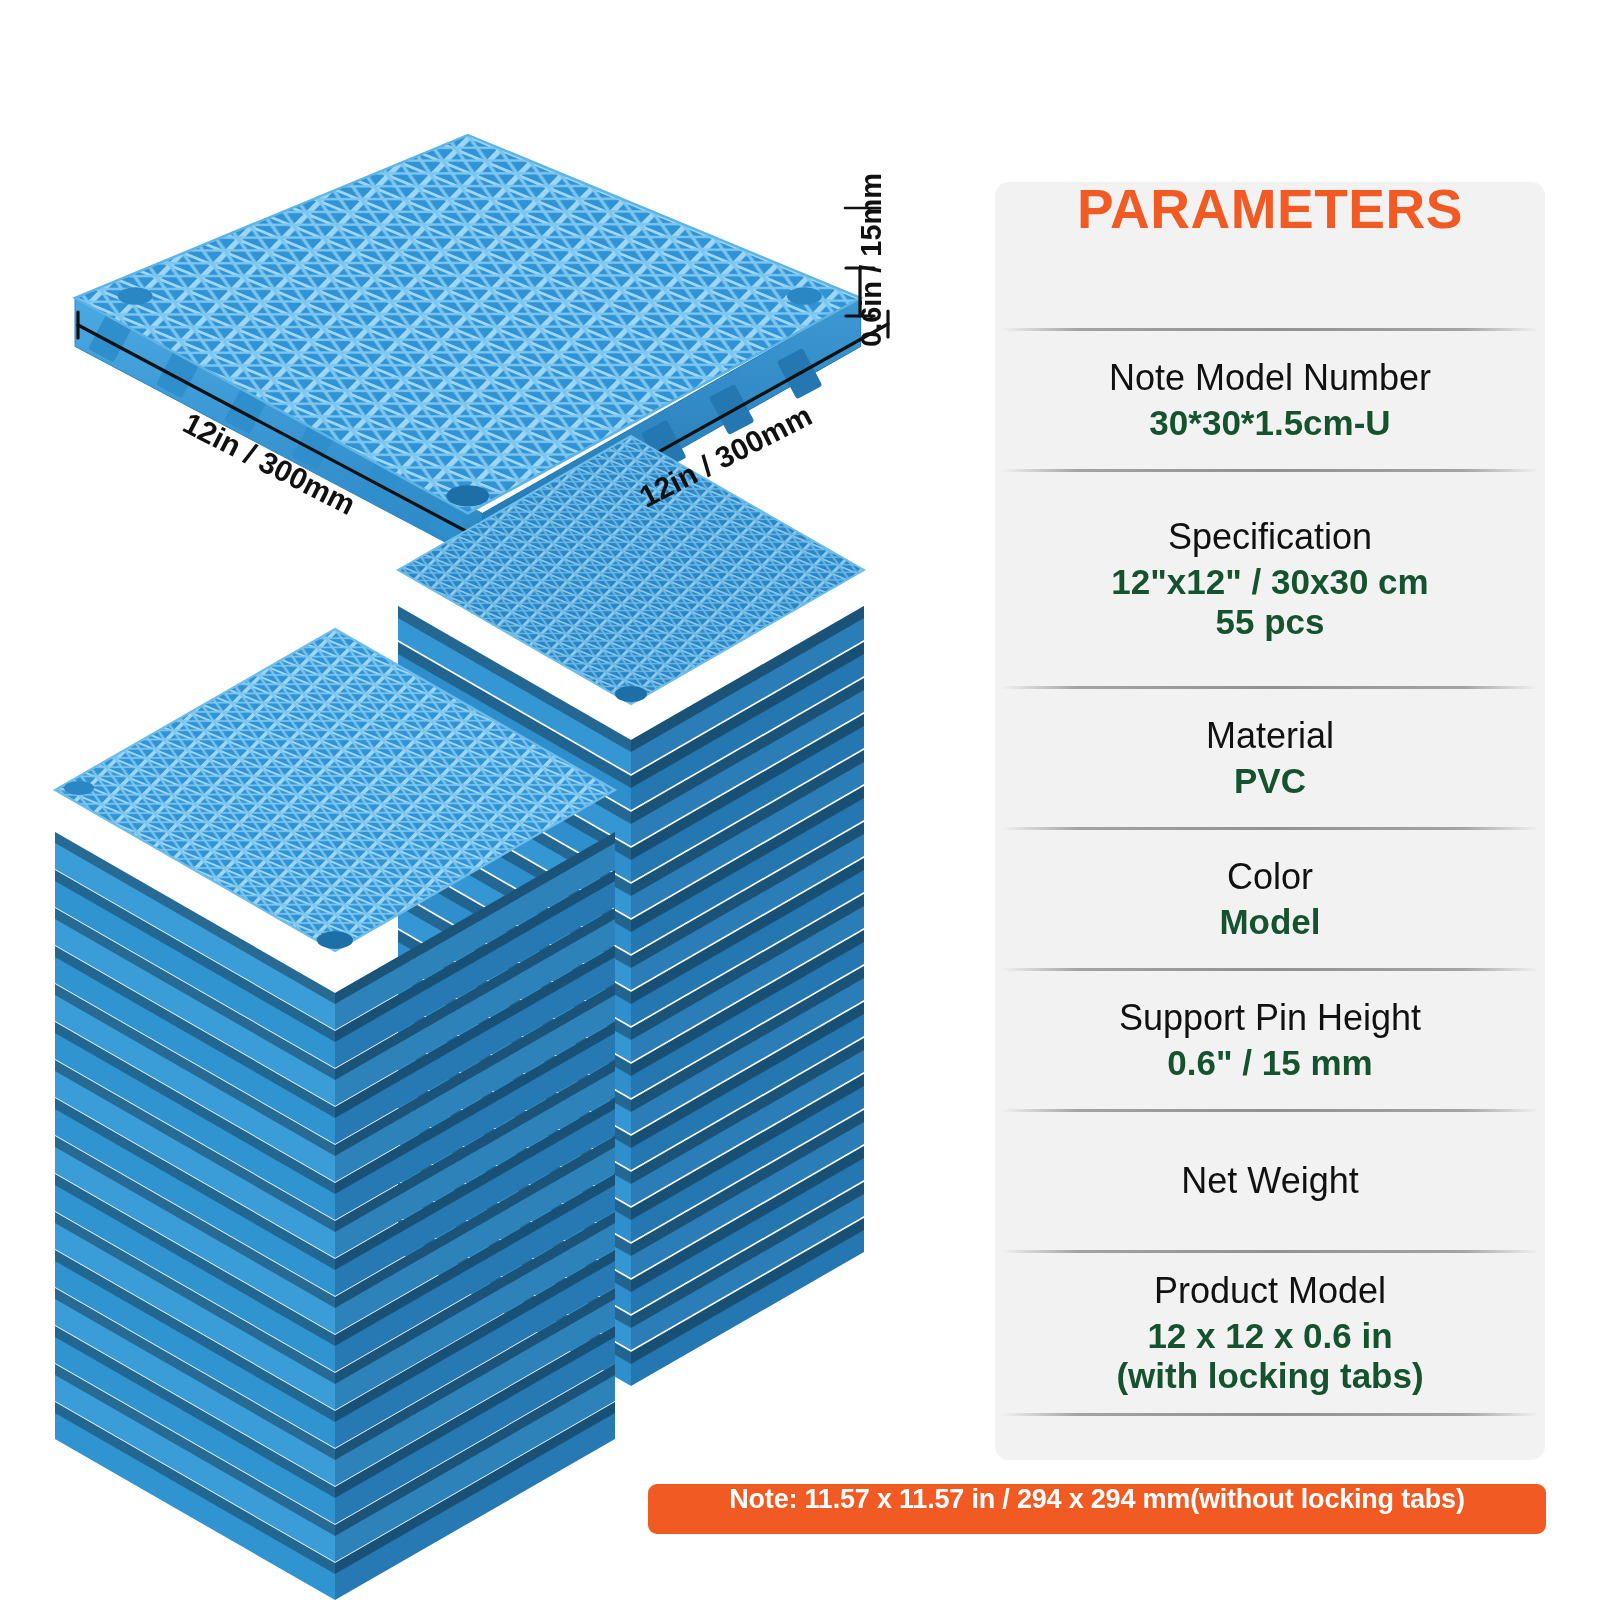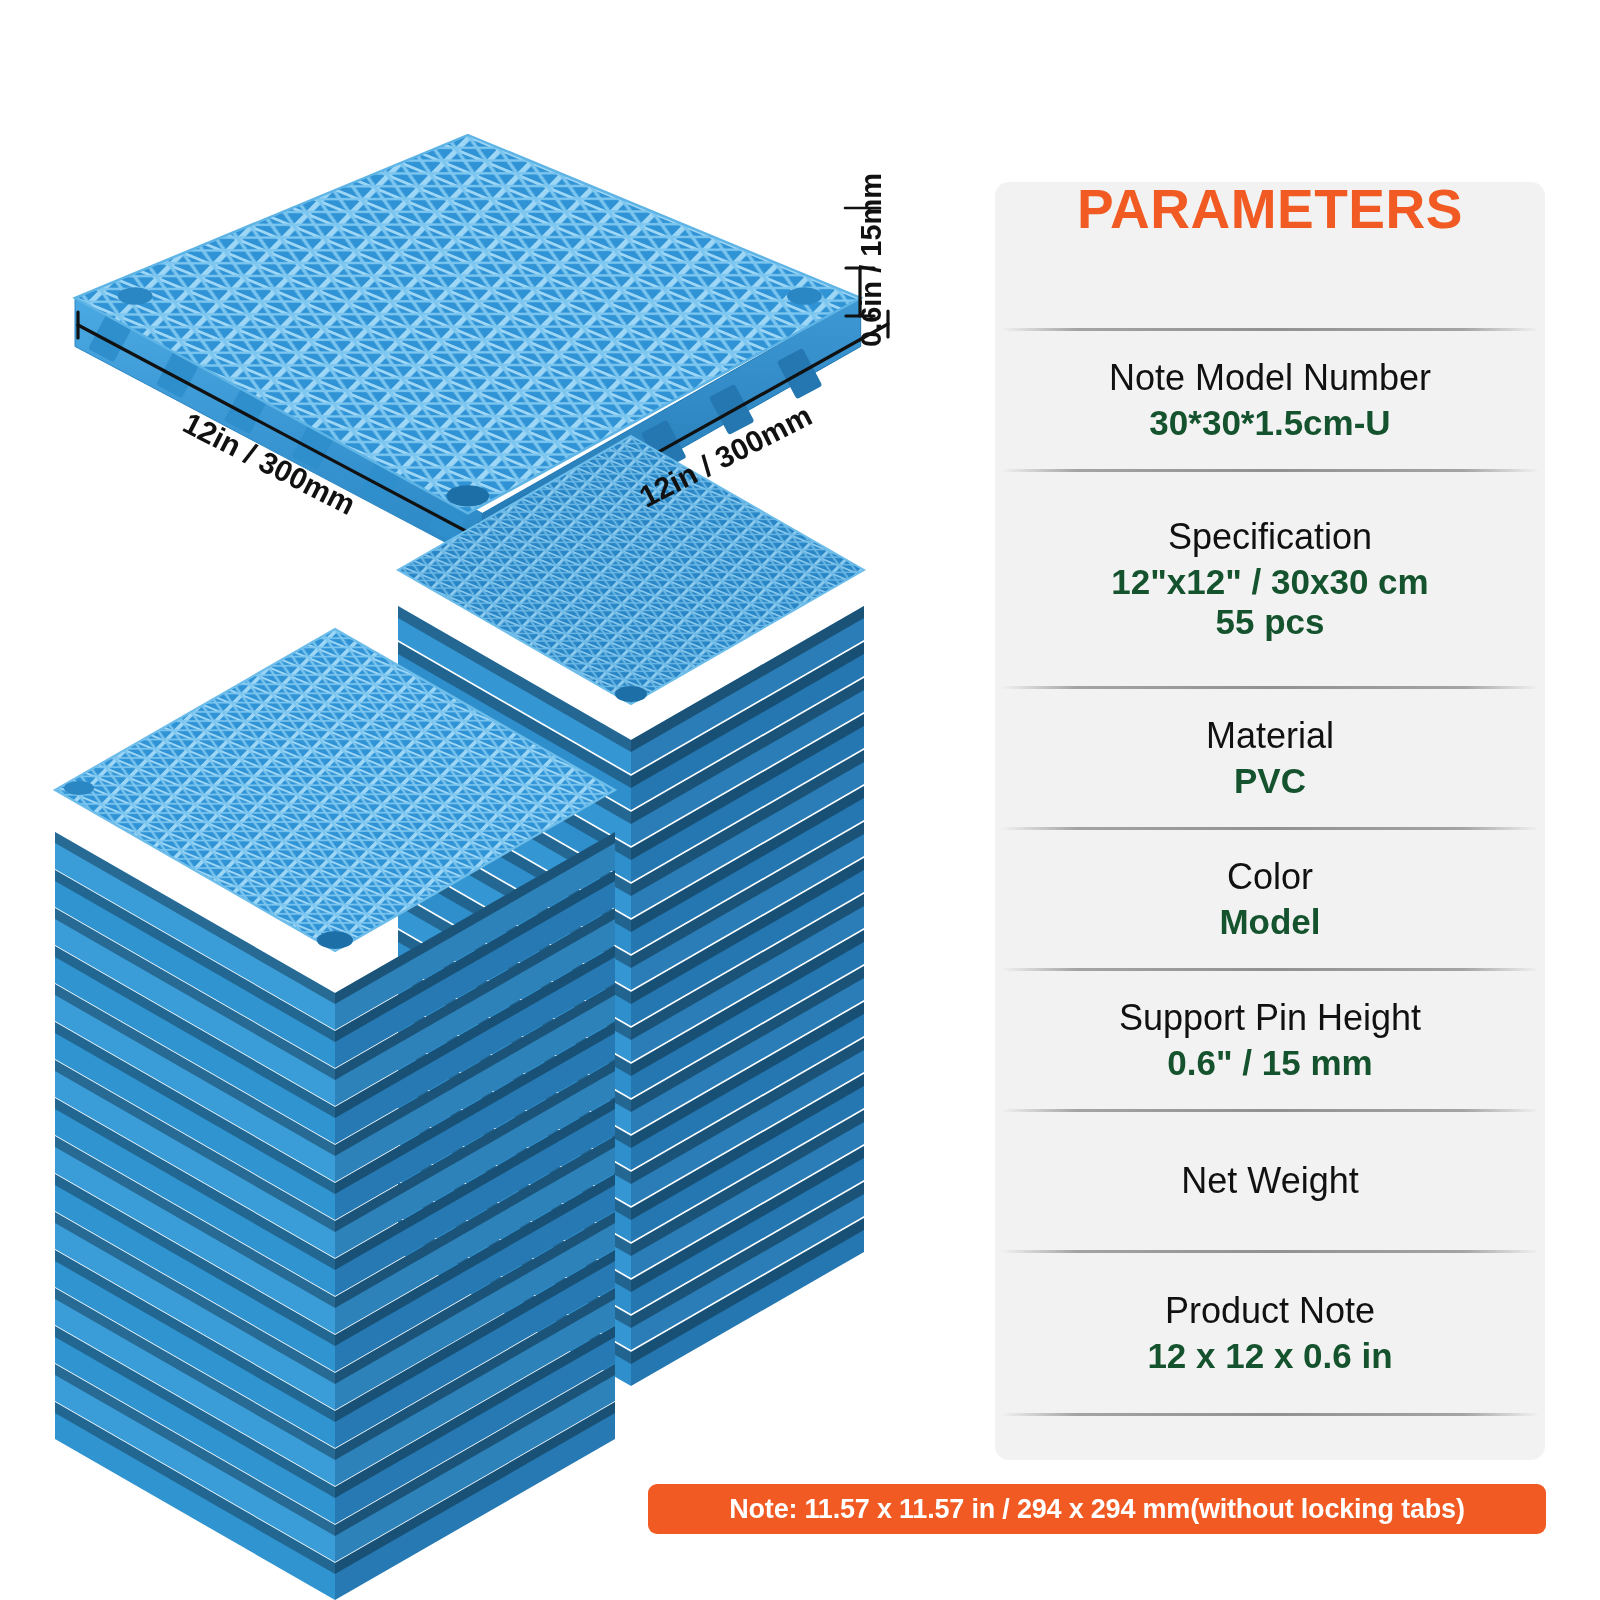--- a/index.html
+++ b/index.html
@@ -126,21 +126,21 @@
   
   #note-banner {
     position: absolute;
     left: 648px;
     top: 1484px;
     width: 898px;
     height: 50px;
     background: #f15a22;
     border-radius: 9px;
     display: flex;
-    align-items: center;
+    align-items: flex-start;
     justify-content: center;
   }
   #note-banner-text {
     color: #ffffff;
     font-size: 27px;
     font-weight: 700;
     white-space: nowrap;
     letter-spacing: -0.2px;
   }
 </style>
@@ -545,22 +545,23 @@
 
   <div class="divider"></div>
 
   <div class="spec-row h1">
     <div class="spec-label">Net Weight</div>
   </div>
 
   <div class="divider"></div>
 
   <div class="spec-row h3">
-    <div class="spec-label">Product Note</div>
+    <div class="spec-label">Product Model</div>
     <div class="spec-value">12 x 12 x 0.6 in</div>
+    <div class="spec-value" style="margin-top:0;">(with locking tabs)</div>
   </div>
 
   <div class="divider"></div>
 </div>
 
 <div id="note-banner">
   <span id="note-banner-text">Note: 11.57 x 11.57 in / 294 x 294 mm(without locking tabs)</span>
 </div>
 
 </body></html>

